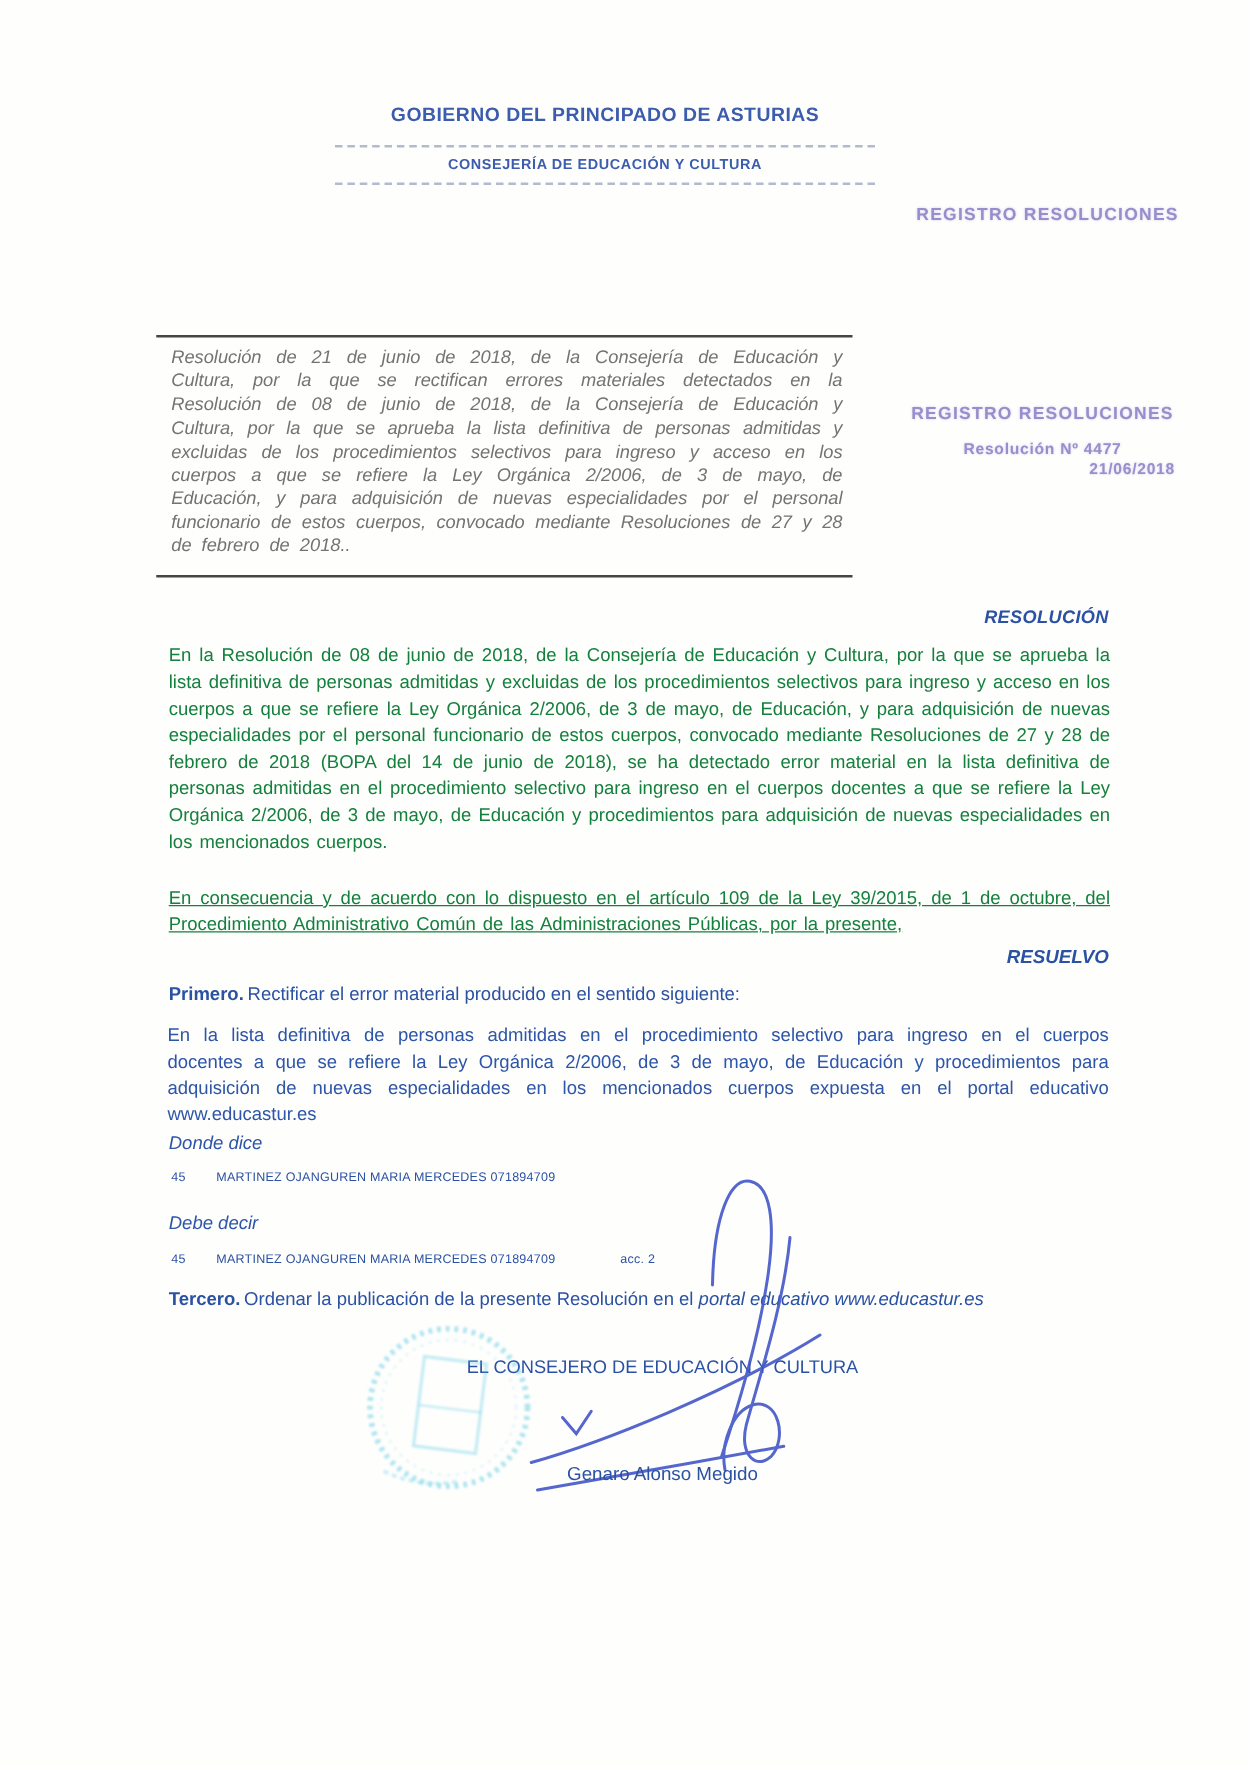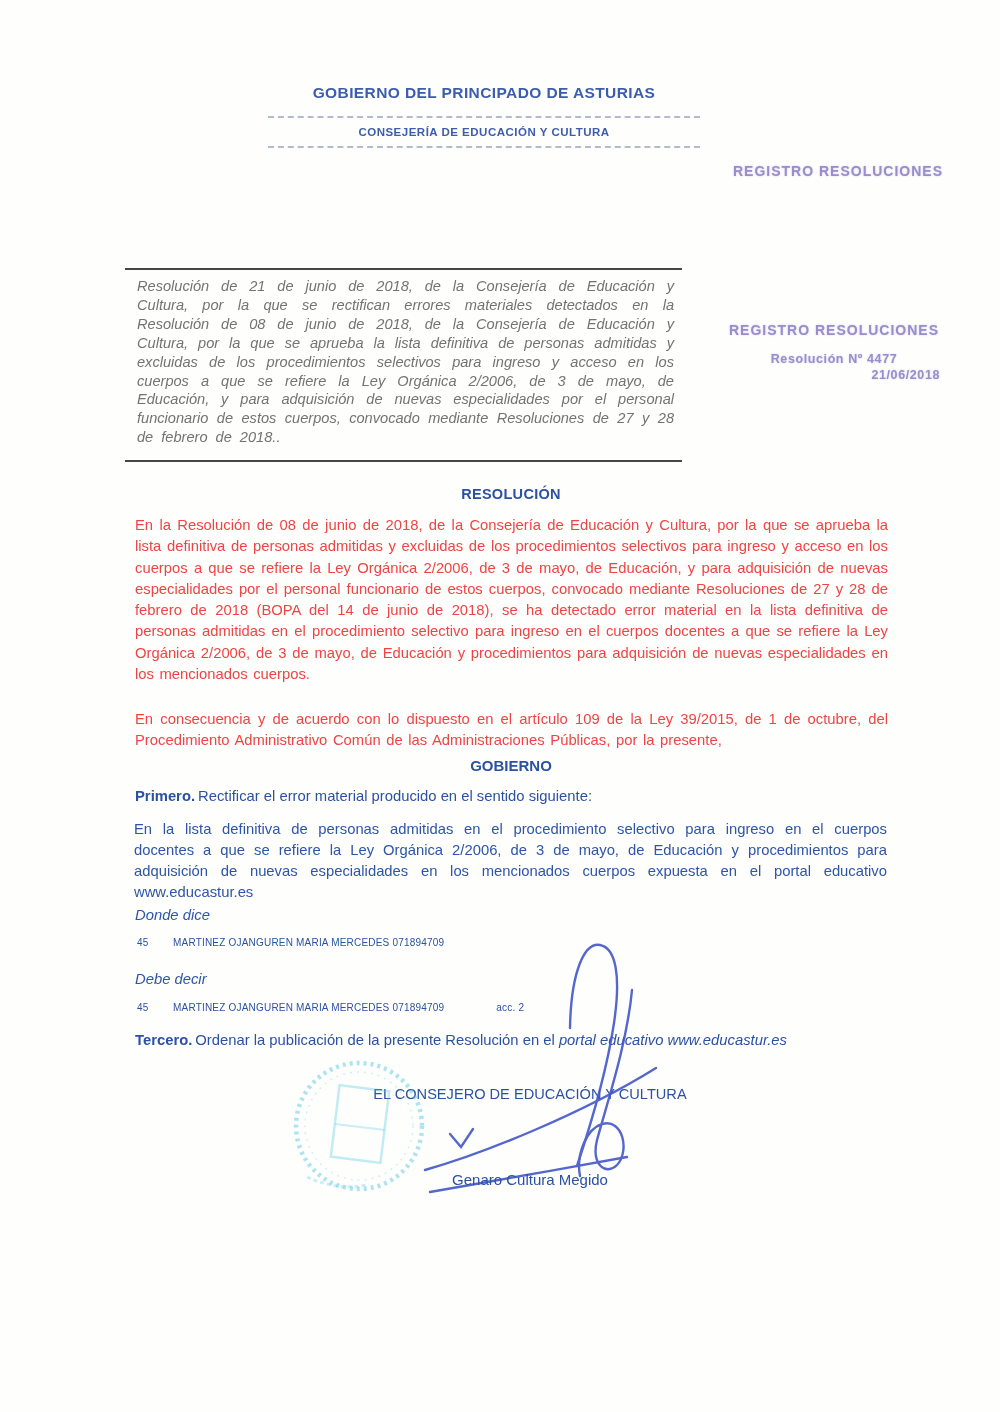--- a/index.html
+++ b/index.html
@@ -26,29 +26,29 @@
   .sumbox{
     position:absolute;left:125px;top:268px;width:557px;box-sizing:border-box;
     border-top:2px solid #454545;border-bottom:2px solid #454545;
     padding:7px 8px 9px 12px;min-height:194px;
   }
   .sumbox p{
     margin:0;font-style:italic;font-size:14.6px;line-height:18.9px;
     text-align:justify;word-spacing:4px;color:#737373;
   }
   
-  .center-head{position:absolute;left:135px;width:752px;text-align:center;font-size:14.5px;}
+  .center-head{position:absolute;left:135px;width:752px;text-align:right;font-size:14.5px;font-style:italic;}
   .res-head{top:486px;font-weight:600;letter-spacing:.3px;}
   .resuelvo{top:757px;font-weight:700;font-size:15px;}
   .para{
     position:absolute;left:135px;width:753px;margin:0;font-size:14.8px;
-    line-height:21.3px;text-align:justify;word-spacing:1.5px;color:#ef4444;
+    line-height:21.3px;text-align:justify;word-spacing:1.5px;color:#15803d;
   }
   .p1{top:515px;}
-  .p2{top:709px;}
+  .p2{top:709px;text-decoration:underline;}
   .sec{position:absolute;left:135px;width:753px;margin:0;font-size:14.8px;color:#2b51a3;}
   .sec b{margin-right:3px;text-align:right;}
   .primero{top:788px;}
   .tercero{top:1032px;}
   .ital{font-style:italic;}
   .lista{
     position:absolute;left:134px;top:819px;width:753px;margin:0;
     font-size:14.8px;line-height:21px;text-align:justify;word-spacing:3px;color:#2d55a8;
   }
   .lead-ital{position:absolute;left:135px;font-style:italic;font-size:14.8px;color:#2d55a8;}
@@ -87,21 +87,21 @@
 
   <div class="sumbox">
     <p>Resolución de 21 de junio de 2018, de la Consejería de Educación y Cultura, por la que se rectifican errores materiales detectados en la Resolución de 08 de junio de 2018, de la Consejería de Educación y Cultura, por la que se aprueba la lista definitiva de personas admitidas y excluidas de los procedimientos selectivos para ingreso y acceso en los cuerpos a que se refiere la Ley Orgánica 2/2006, de 3 de mayo, de Educación, y para adquisición de nuevas especialidades por el personal funcionario de estos cuerpos, convocado mediante Resoluciones de 27 y 28 de febrero de 2018..</p>
   </div>
 
   <div class="center-head res-head">RESOLUCIÓN</div>
 
   <p class="para p1">En la Resolución de 08 de junio de 2018, de la Consejería de Educación y Cultura, por la que se aprueba la lista definitiva de personas admitidas y excluidas de los procedimientos selectivos para ingreso y acceso en los cuerpos a que se refiere la Ley Orgánica 2/2006, de 3 de mayo, de Educación, y para adquisición de nuevas especialidades por el personal funcionario de estos cuerpos, convocado mediante Resoluciones de 27 y 28 de febrero de 2018 (BOPA del 14 de junio de 2018), se ha detectado error material en la lista definitiva de personas admitidas en el procedimiento selectivo para ingreso en el cuerpos docentes a que se refiere la Ley Orgánica 2/2006, de 3 de mayo, de Educación y procedimientos para adquisición de nuevas especialidades en los mencionados cuerpos.</p>
   <p class="para p2">En consecuencia y de acuerdo con lo dispuesto en el artículo 109 de la Ley 39/2015, de 1 de octubre, del Procedimiento Administrativo Común de las Administraciones Públicas, por la presente,</p>
 
-  <div class="center-head resuelvo">GOBIERNO</div>
+  <div class="center-head resuelvo">RESUELVO</div>
 
   <p class="sec primero"><b>Primero.</b><span>Rectificar el error material producido en el sentido siguiente:</span></p>
 
   <p class="lista">En la lista definitiva de personas admitidas en el procedimiento selectivo para ingreso en el cuerpos docentes a que se refiere la Ley Orgánica 2/2006, de 3 de mayo, de Educación y procedimientos para adquisición de nuevas especialidades en los mencionados cuerpos expuesta en el portal educativo www.educastur.es</p>
 
   <div class="lead-ital donde">Donde dice</div>
 
   <div class="entry entry1"><span class="num">45</span><span>MARTINEZ OJANGUREN MARIA MERCEDES 071894709</span></div>
 
   <div class="lead-ital debe">Debe decir</div>
@@ -123,15 +123,15 @@
   <svg class="sigsvg" width="300" height="280" viewBox="0 0 300 280">
     <g fill="none" stroke="#4356c8" stroke-width="2.4" stroke-linecap="round" opacity="0.9">
       <path d="M 170 100 C 171 45 184 14 200 17 C 216 20 221 48 214 95 C 206 148 188 205 177 238"></path>
       <path d="M 232 62 C 227 115 208 172 197 212 C 191 237 206 248 217 237 C 230 223 223 190 202 196 C 186 201 176 227 180 248"></path>
       <path d="M 25 242 C 82 226 182 186 256 140"></path>
       <path d="M 50 206 L 61 219 L 73 201"></path>
       <path d="M 30 264 C 92 253 162 241 227 229"></path>
     </g>
   </svg>
 
-  <div class="signame">Genaro Cultura Megido</div>
+  <div class="signame">Genaro Alonso Megido</div>
 
 </div>
 
 </body></html>

